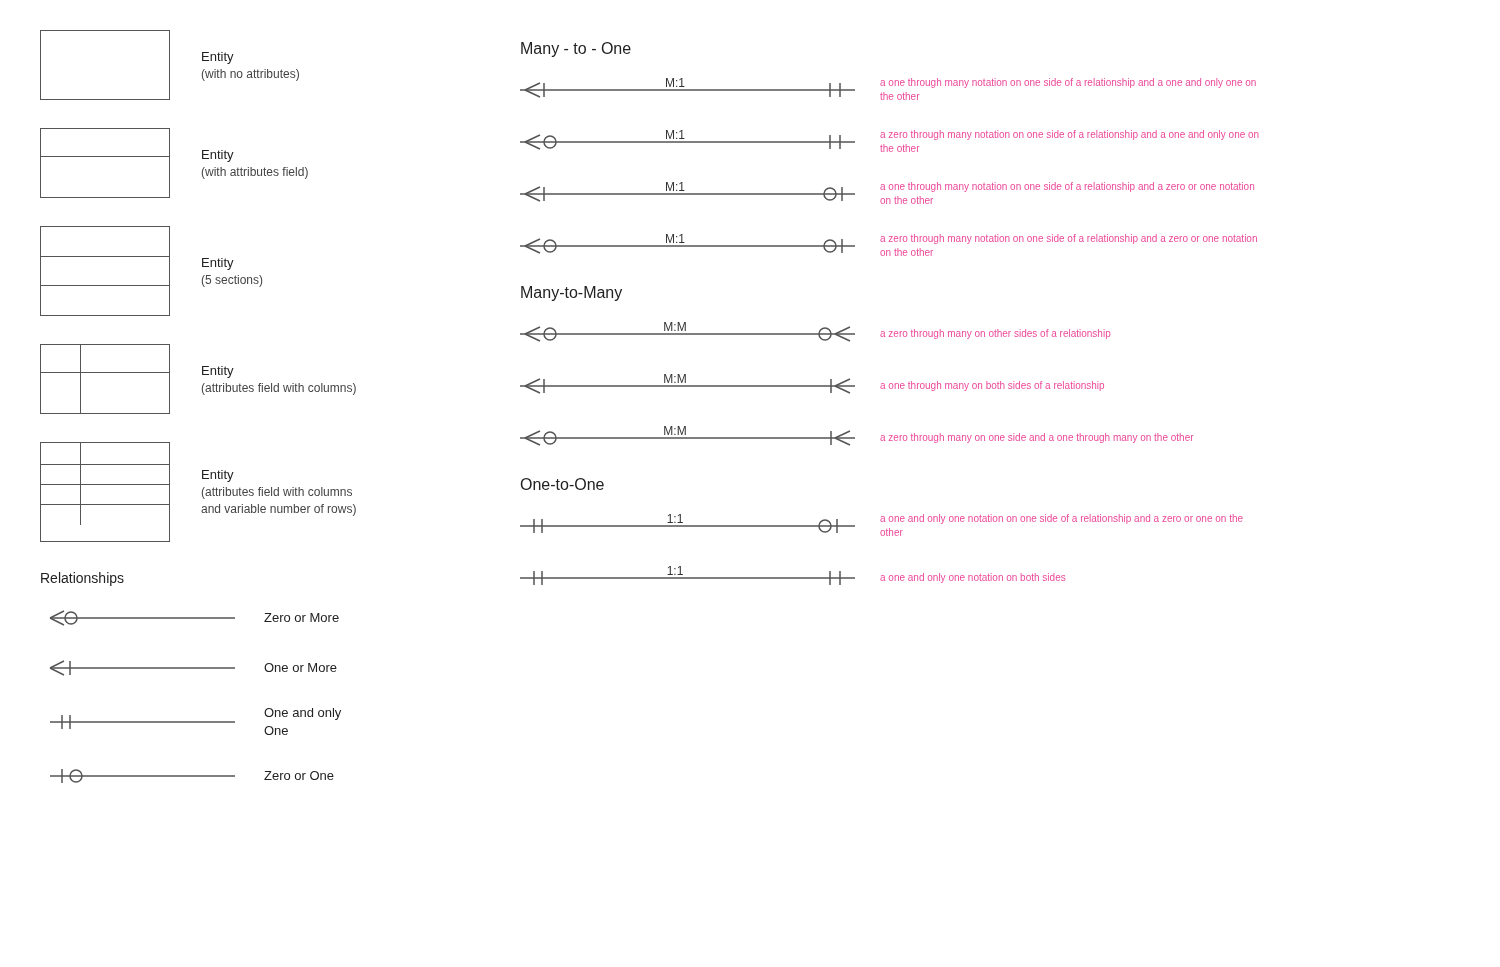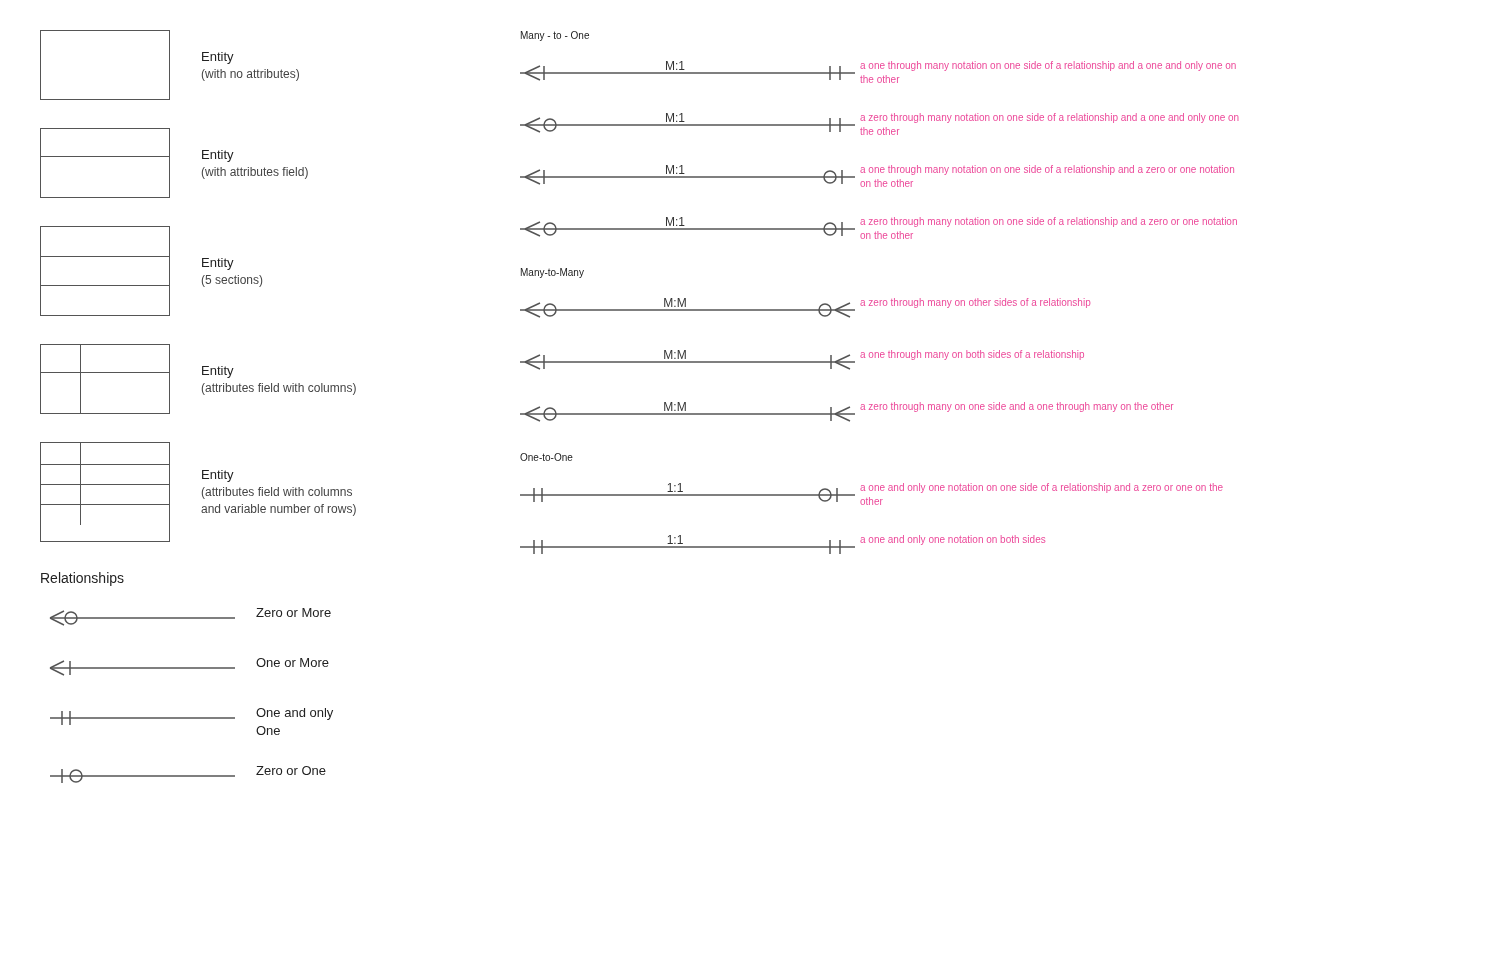--- a/index.html
+++ b/index.html
@@ -129,46 +129,48 @@
     
     .relationships-title {
       margin-top: 20px;
       margin-bottom: 18px;
     }
     .relationships-title .title { font-size: 14px; font-weight: normal; }
     .relationships-title .sub { font-size: 12px; color: #444; }
 
     .rel-item {
       display: flex;
-      align-items: flex-start;
+      align-items: center;
       margin-bottom: 22px;
-      gap: 16px;
+      gap: 24px;
     }
 
     
     .notation-svg {
       flex-shrink: 0;
     }
 
     
     .right-col {
       flex: 1;
       padding-left: 60px;
     }
 
     .section-title {
-      font-size: 10px;
+      font-size: 16px;
       font-weight: normal;
       margin-bottom: 18px;
+      margin-top: 10px;
     }
 
     .rel-row {
       display: flex;
-      align-items: flex-start;
+      align-items: center;
       margin-bottom: 24px;
+      gap: 20px;
     }
 
     .rel-row-notation {
       display: flex;
       align-items: center;
       flex-shrink: 0;
     }
 
     .rel-label {
       font-size: 10px;

